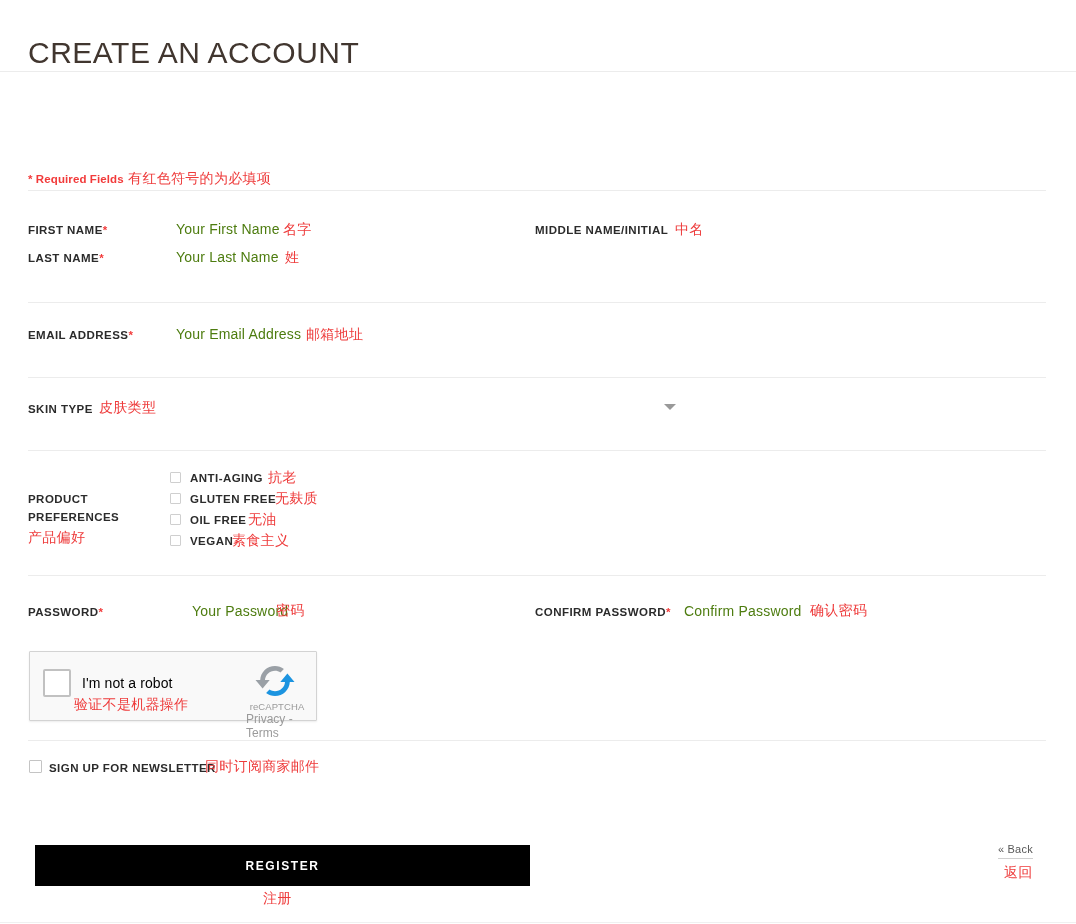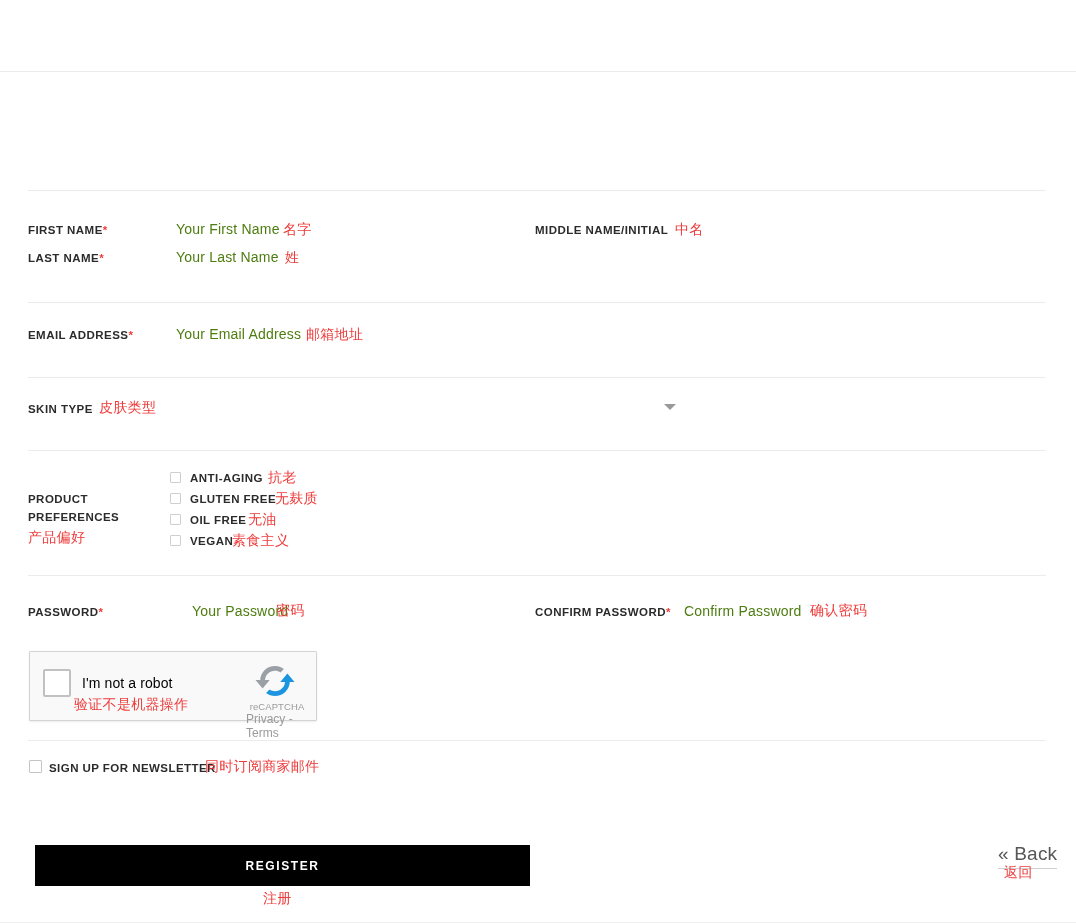--- a/index.html
+++ b/index.html
@@ -255,21 +255,21 @@
     left: 263px;
     top: 890px;
     white-space: nowrap;
   }
 
   
   .back-link {
     position: absolute;
     left: 998px;
     top: 843px;
-    font-size: 19px;
+    font-size: 11px;
     font-weight: 300;
     color: #575757;
     letter-spacing: 0.2px;
     text-decoration: none;
     white-space: nowrap;
     padding-bottom: 3px;
     border-bottom: 1px solid #cfcfcf;
   }
   .back-cn {
     position: absolute;
@@ -285,23 +285,28 @@
     width: 1076px;
     height: 1px;
     background: #f0f0f0;
   }
 </style>
 </head>
 <body>
 
 <div class="page">
 
+  <h1 class="page-title">CREATE AN ACCOUNT</h1>
   <div class="header-rule"></div>
 
 
+  <div class="required-line">
+    <span class="required-label">* Required Fields</span>
+    <span class="cn">有红色符号的为必填项</span>
+  </div>
   <div class="sep" style="top:190px"></div>
 
   <div class="flabel" style="left:28px; top:224px">
     <span>FIRST NAME</span><span class="req-star">*</span>
   </div>
   <div class="fplaceholder" style="left:176px; top:221px">Your First Name</div>
   <div class="fcn cn" style="left:283px; top:221px">名字</div>
 
   <div class="flabel" style="left:535px; top:224px">
     <span>MIDDLE NAME/INITIAL</span>

